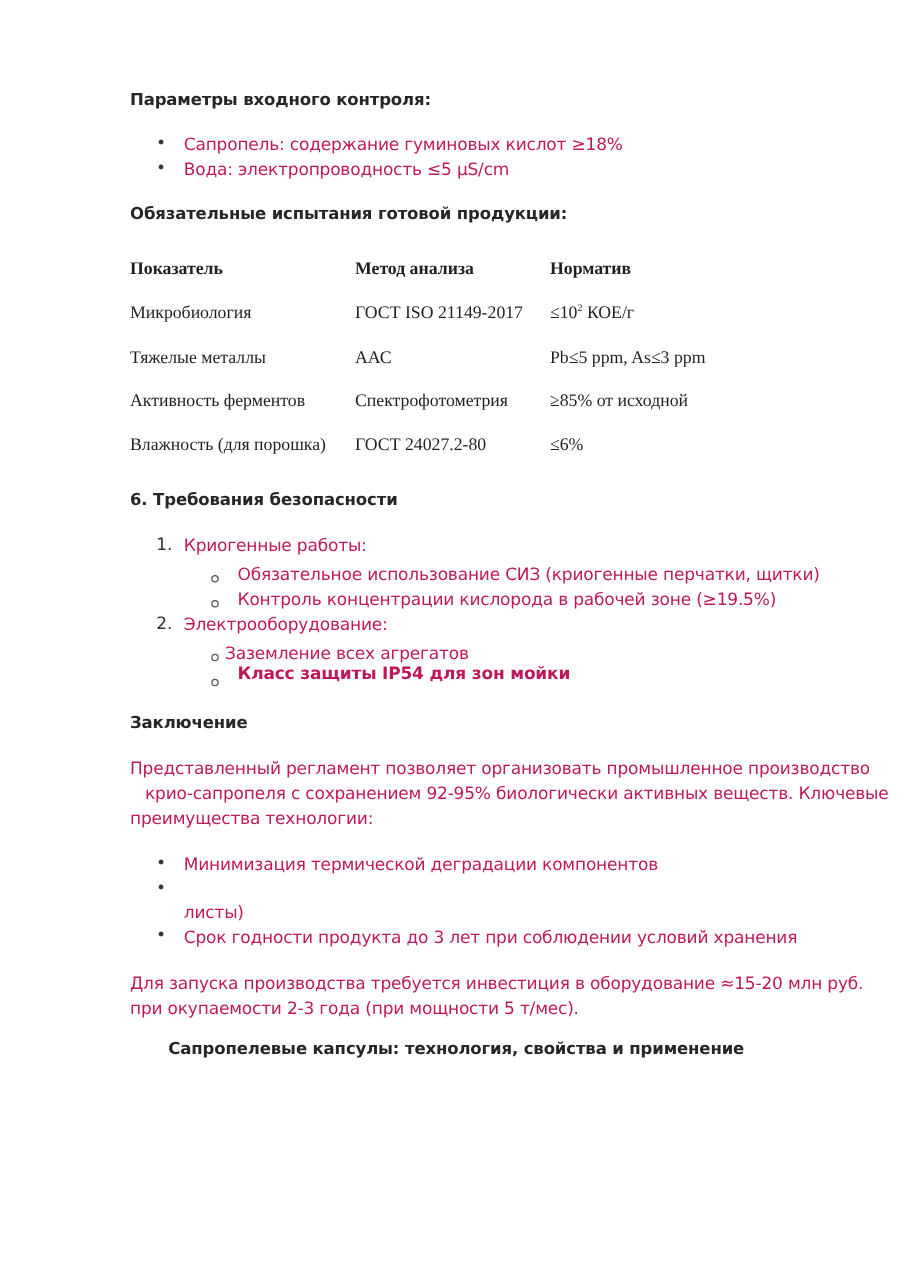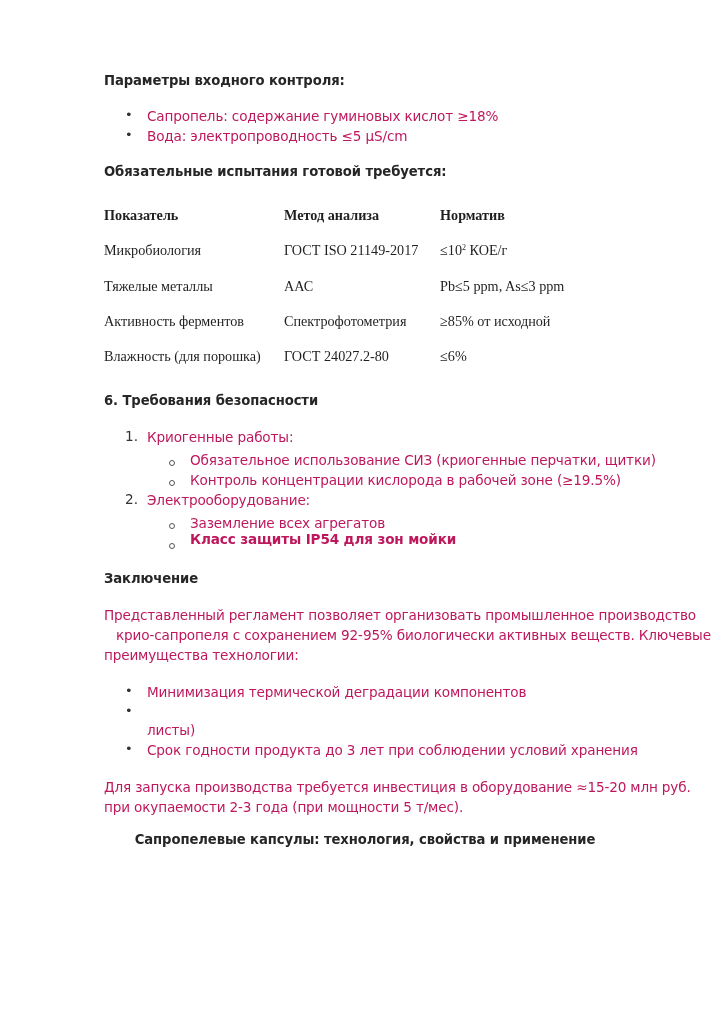--- a/index.html
+++ b/index.html
@@ -62,21 +62,21 @@
 
 <div class="page">
 
   <div class="abs h" style="left:104px; top:73px;">Параметры входного контроля:</div>
 
   <span class="bullet" style="left:125px; top:107px;">•</span>
   <div class="abs body-text" style="left:147px; top:106px;">Сапропель: содержание гуминовых кислот ≥18%</div>
   <span class="bullet" style="left:125px; top:127px;">•</span>
   <div class="abs body-text" style="left:147px; top:126px;">Вода: электропроводность ≤5 μS/cm</div>
 
-  <div class="abs h" style="left:104px; top:164px;">Обязательные испытания готовой требуется:</div>
+  <div class="abs h" style="left:104px; top:164px;">Обязательные испытания готовой продукции:</div>
 
   <div>
     <div class="abs tbl bold" style="left:104px; top:207px;">Показатель</div>
     <div class="abs tbl bold" style="left:284px; top:207px;">Метод анализа</div>
     <div class="abs tbl bold" style="left:440px; top:207px;">Норматив</div>
 
     <div>
       <div class="abs tbl" style="left:104px; top:242px;">Микробиология</div>
       <div class="abs tbl" style="left:284px; top:242px;">ГОСТ ISO 21149-2017</div>
       <div class="abs tbl" style="left:440px; top:242px;"><span>≤10</span><sup>2</sup><span> КОЕ/г</span></div>
@@ -108,21 +108,21 @@
 
   <span class="circle" style="left:169px; top:460px;"></span>
   <div class="abs body-text" style="left:190px; top:450px;">Обязательное использование СИЗ (криогенные перчатки, щитки)</div>
   <span class="circle" style="left:169px; top:480px;"></span>
   <div class="abs body-text" style="left:190px; top:470px;">Контроль концентрации кислорода в рабочей зоне (≥19.5%)</div>
 
   <span class="num" style="left:125px; top:491px;">2.</span>
   <div class="abs body-text" style="left:147px; top:490px;">Электрооборудование:</div>
 
   <span class="circle" style="left:169px; top:523px;"></span>
-  <div class="abs body-text" style="left:190px; top:513px;text-align:center;">Заземление всех агрегатов</div>
+  <div class="abs body-text" style="left:180px; top:513px;text-align:center;">Заземление всех агрегатов</div>
   <span class="circle" style="left:169px; top:543px;"></span>
   <div class="abs body-text" style="left:190px; top:529px;font-weight:bold;">Класс защиты IP54 для зон мойки</div>
 
   <div class="abs h" style="left:104px; top:571px;">Заключение</div>
 
   <div class="abs body-text" style="left:104px; top:605px;">Представленный регламент позволяет организовать промышленное производство</div>
   <div class="abs body-text" style="left:104px; top:625px;margin-left:12px;">крио-сапропеля с сохранением 92-95% биологически активных веществ. Ключевые</div>
   <div class="abs body-text" style="left:104px; top:645px;">преимущества технологии:</div>
 
   <span class="bullet" style="left:125px; top:683px;">•</span>

